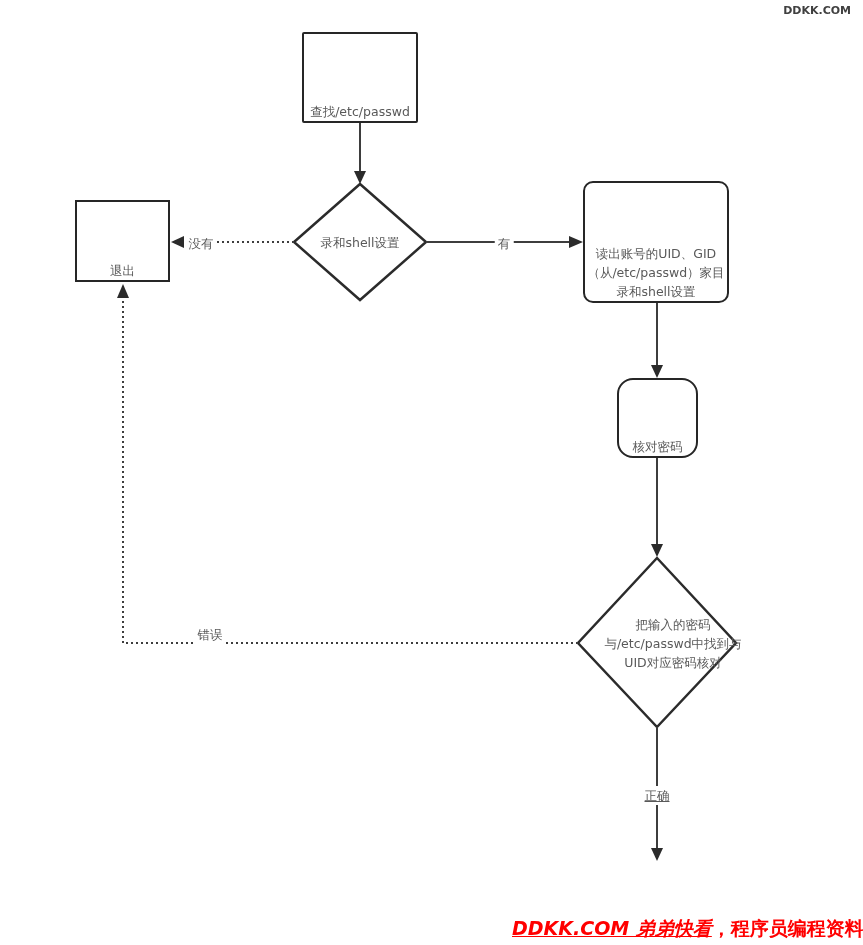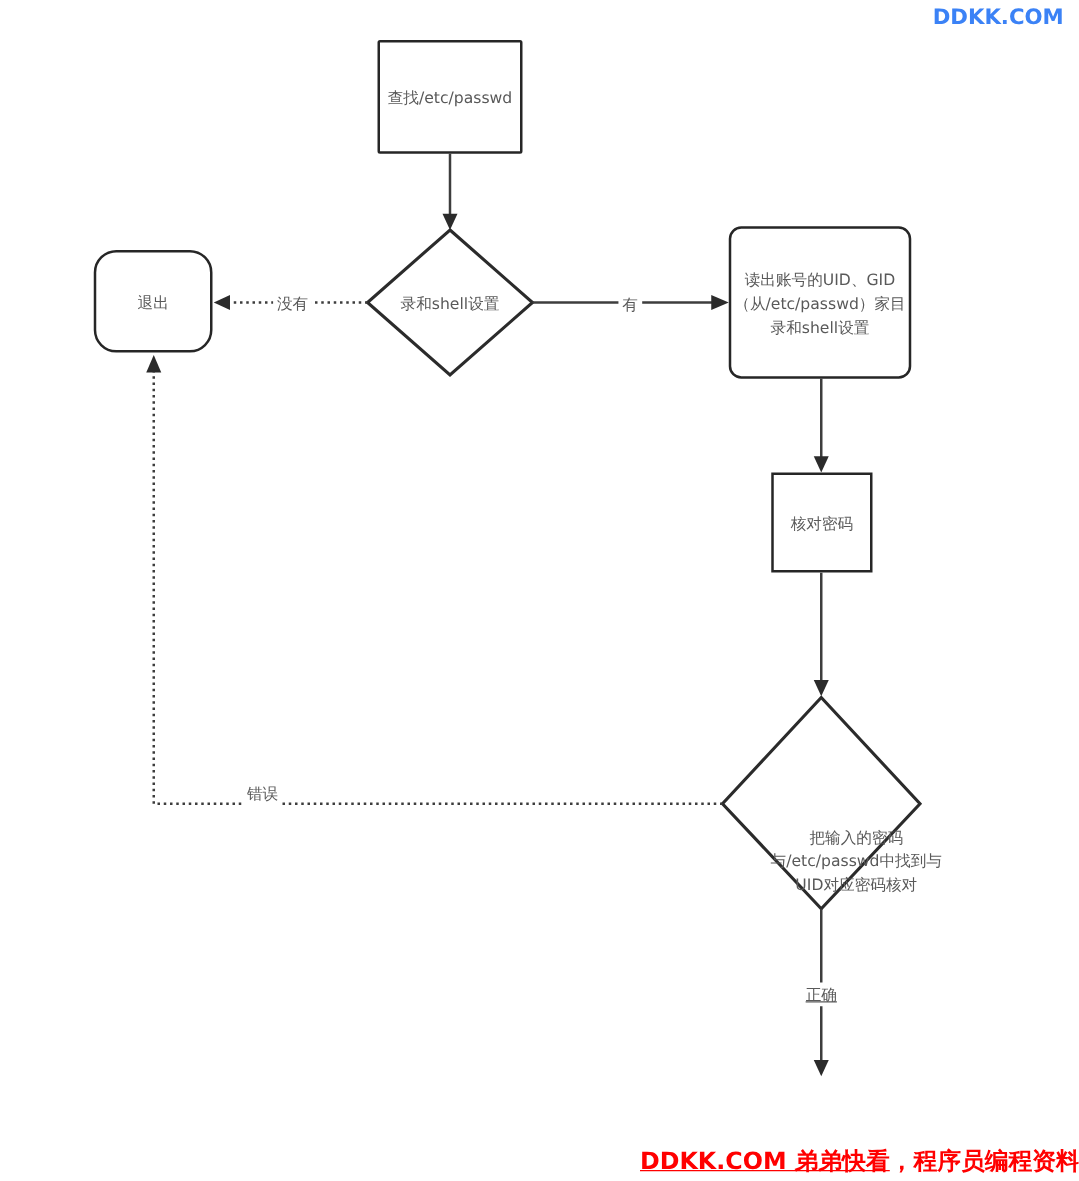--- a/index.html
+++ b/index.html
@@ -15,21 +15,21 @@
   .edge-line { stroke: #3d3d3d; stroke-width: 2; fill: none; }
   .edge-dotted { stroke: #3d3d3d; stroke-width: 2; fill: none; stroke-dasharray: 2 3; }
   .arrow-head { fill: #2b2b2b; stroke: none; }
   .diamond-shape { fill: #ffffff; stroke: #2b2b2b; stroke-width: 2.5; }
   .node {
     position: absolute;
     box-sizing: border-box;
     background: #ffffff;
     border: 2px solid #262626;
     display: flex;
-    align-items: center;
+    align-items: flex-end;
     justify-content: center;
     z-index: 2;
   }
   .node span, .dtext, .elabel {
     color: #595959;
     font-size: 12.5px;
     line-height: 19px;
     text-align: center;
     white-space: pre-line;
   }
@@ -43,36 +43,36 @@
     z-index: 3;
     background: #ffffff;
     padding: 0 3px;
     transform: translateX(-50%);
     white-space: nowrap;
   }
   .brand-top {
     position: absolute;
     top: 4px;
     right: 12px;
-    color: #3b82f6;
+    color: #404040;
     font-weight: bold;
-    font-size: 17px;
+    font-size: 11px;
     z-index: 4;
   }
   .brand-bottom {
     position: absolute;
     top: 916px;
     left: 512px;
     color: #ff0000;
     font-weight: bold;
     font-size: 19px;
     white-space: nowrap;
     z-index: 5;
   }
-  .brand-bottom .u { text-decoration: underline; }
+  .brand-bottom .u { text-decoration: underline; font-style: italic; }
 </style>
 </head>
 <body>
 
 <div class="canvas">
 
   <svg class="wires" width="863" height="945" viewBox="0 0 863 945">
 
     <polygon class="diamond-shape" points="360,184 426,242 360,300 294,242"></polygon>
     <polygon class="diamond-shape" points="657,558 736,643 657,727 578,643"></polygon>
@@ -110,42 +110,42 @@
     <g>
       <line class="edge-line" x1="657" y1="727" x2="657" y2="849"></line>
       <polygon class="arrow-head" points="651,848 663,848 657,861"></polygon>
     </g>
   </svg>
 
   <div class="node" style="left:302px; top:32px; width:116px; height:91px; border-radius:2px;">
     <span>查找/etc/passwd</span>
   </div>
 
-  <div class="node" style="left:75px; top:200px; width:95px; height:82px; border-radius:18px;">
+  <div class="node" style="left:75px; top:200px; width:95px; height:82px; border-radius:0;">
     <span>退出</span>
   </div>
 
   <div class="node" style="left:583px; top:181px; width:146px; height:122px; border-radius:10px;">
     <span>读出账号的UID、GID
 （从/etc/passwd）家目
 录和shell设置</span>
   </div>
 
-  <div class="node" style="left:617px; top:378px; width:81px; height:80px; border-radius:0;">
+  <div class="node" style="left:617px; top:378px; width:81px; height:80px; border-radius:16px;">
     <span>核对密码</span>
   </div>
 
 
   <div class="dtext" style="left:290px; top:233px; width:140px;">录和shell设置</div>
 
-  <div class="dtext" style="left:600px; top:615px; width:170px;margin-top:45px;">把输入的密码
+  <div class="dtext" style="left:588px; top:615px; width:170px;">把输入的密码
 与/etc/passwd中找到与
 UID对应密码核对</div>
 
-  <div class="elabel" style="left:234px; top:234px;font-family:Liberation Serif, serif;">没有</div>
+  <div class="elabel" style="left:201px; top:234px;">没有</div>
   <div class="elabel" style="left:504px; top:234px;">有</div>
   <div class="elabel" style="left:210px; top:625px;">错误</div>
   <div class="elabel" style="left:657px; top:786px;text-decoration:underline;">正确</div>
 
   <div class="brand-top">DDKK.COM</div>
 
   <div class="brand-bottom">
     <span class="u">DDKK.COM 弟弟快看</span><span>，程序员编程资料站</span>
   </div>
 

